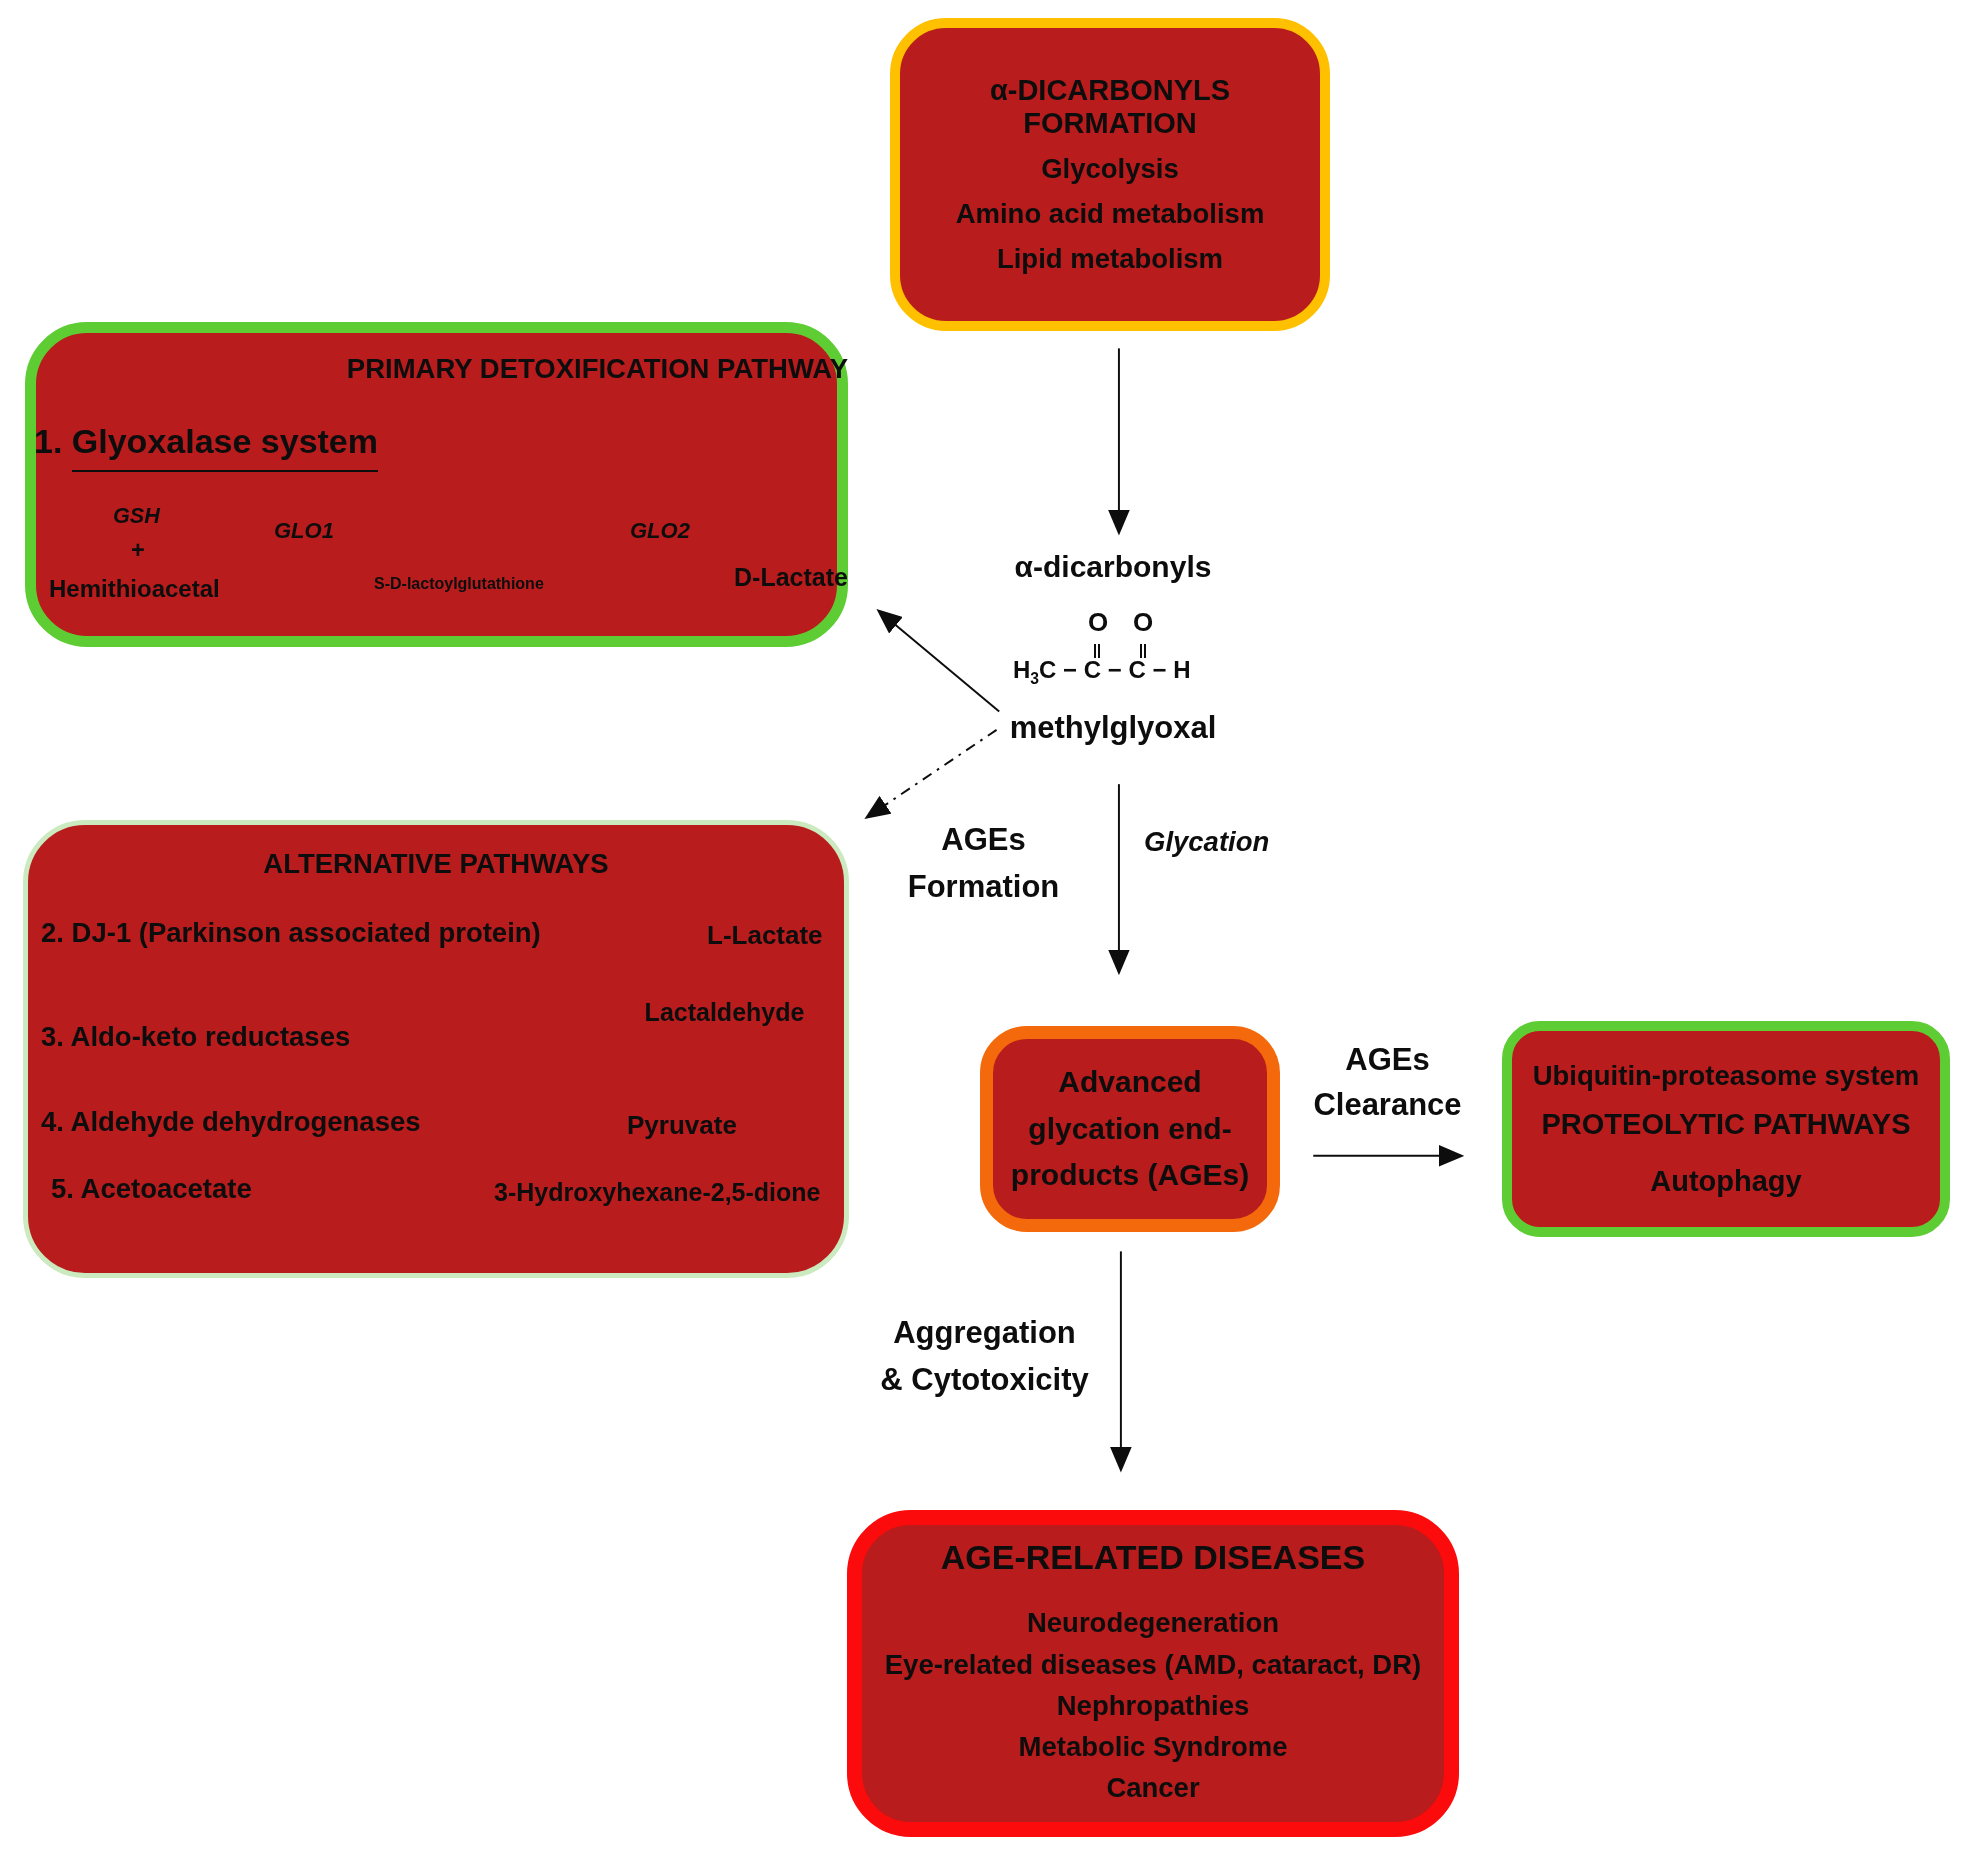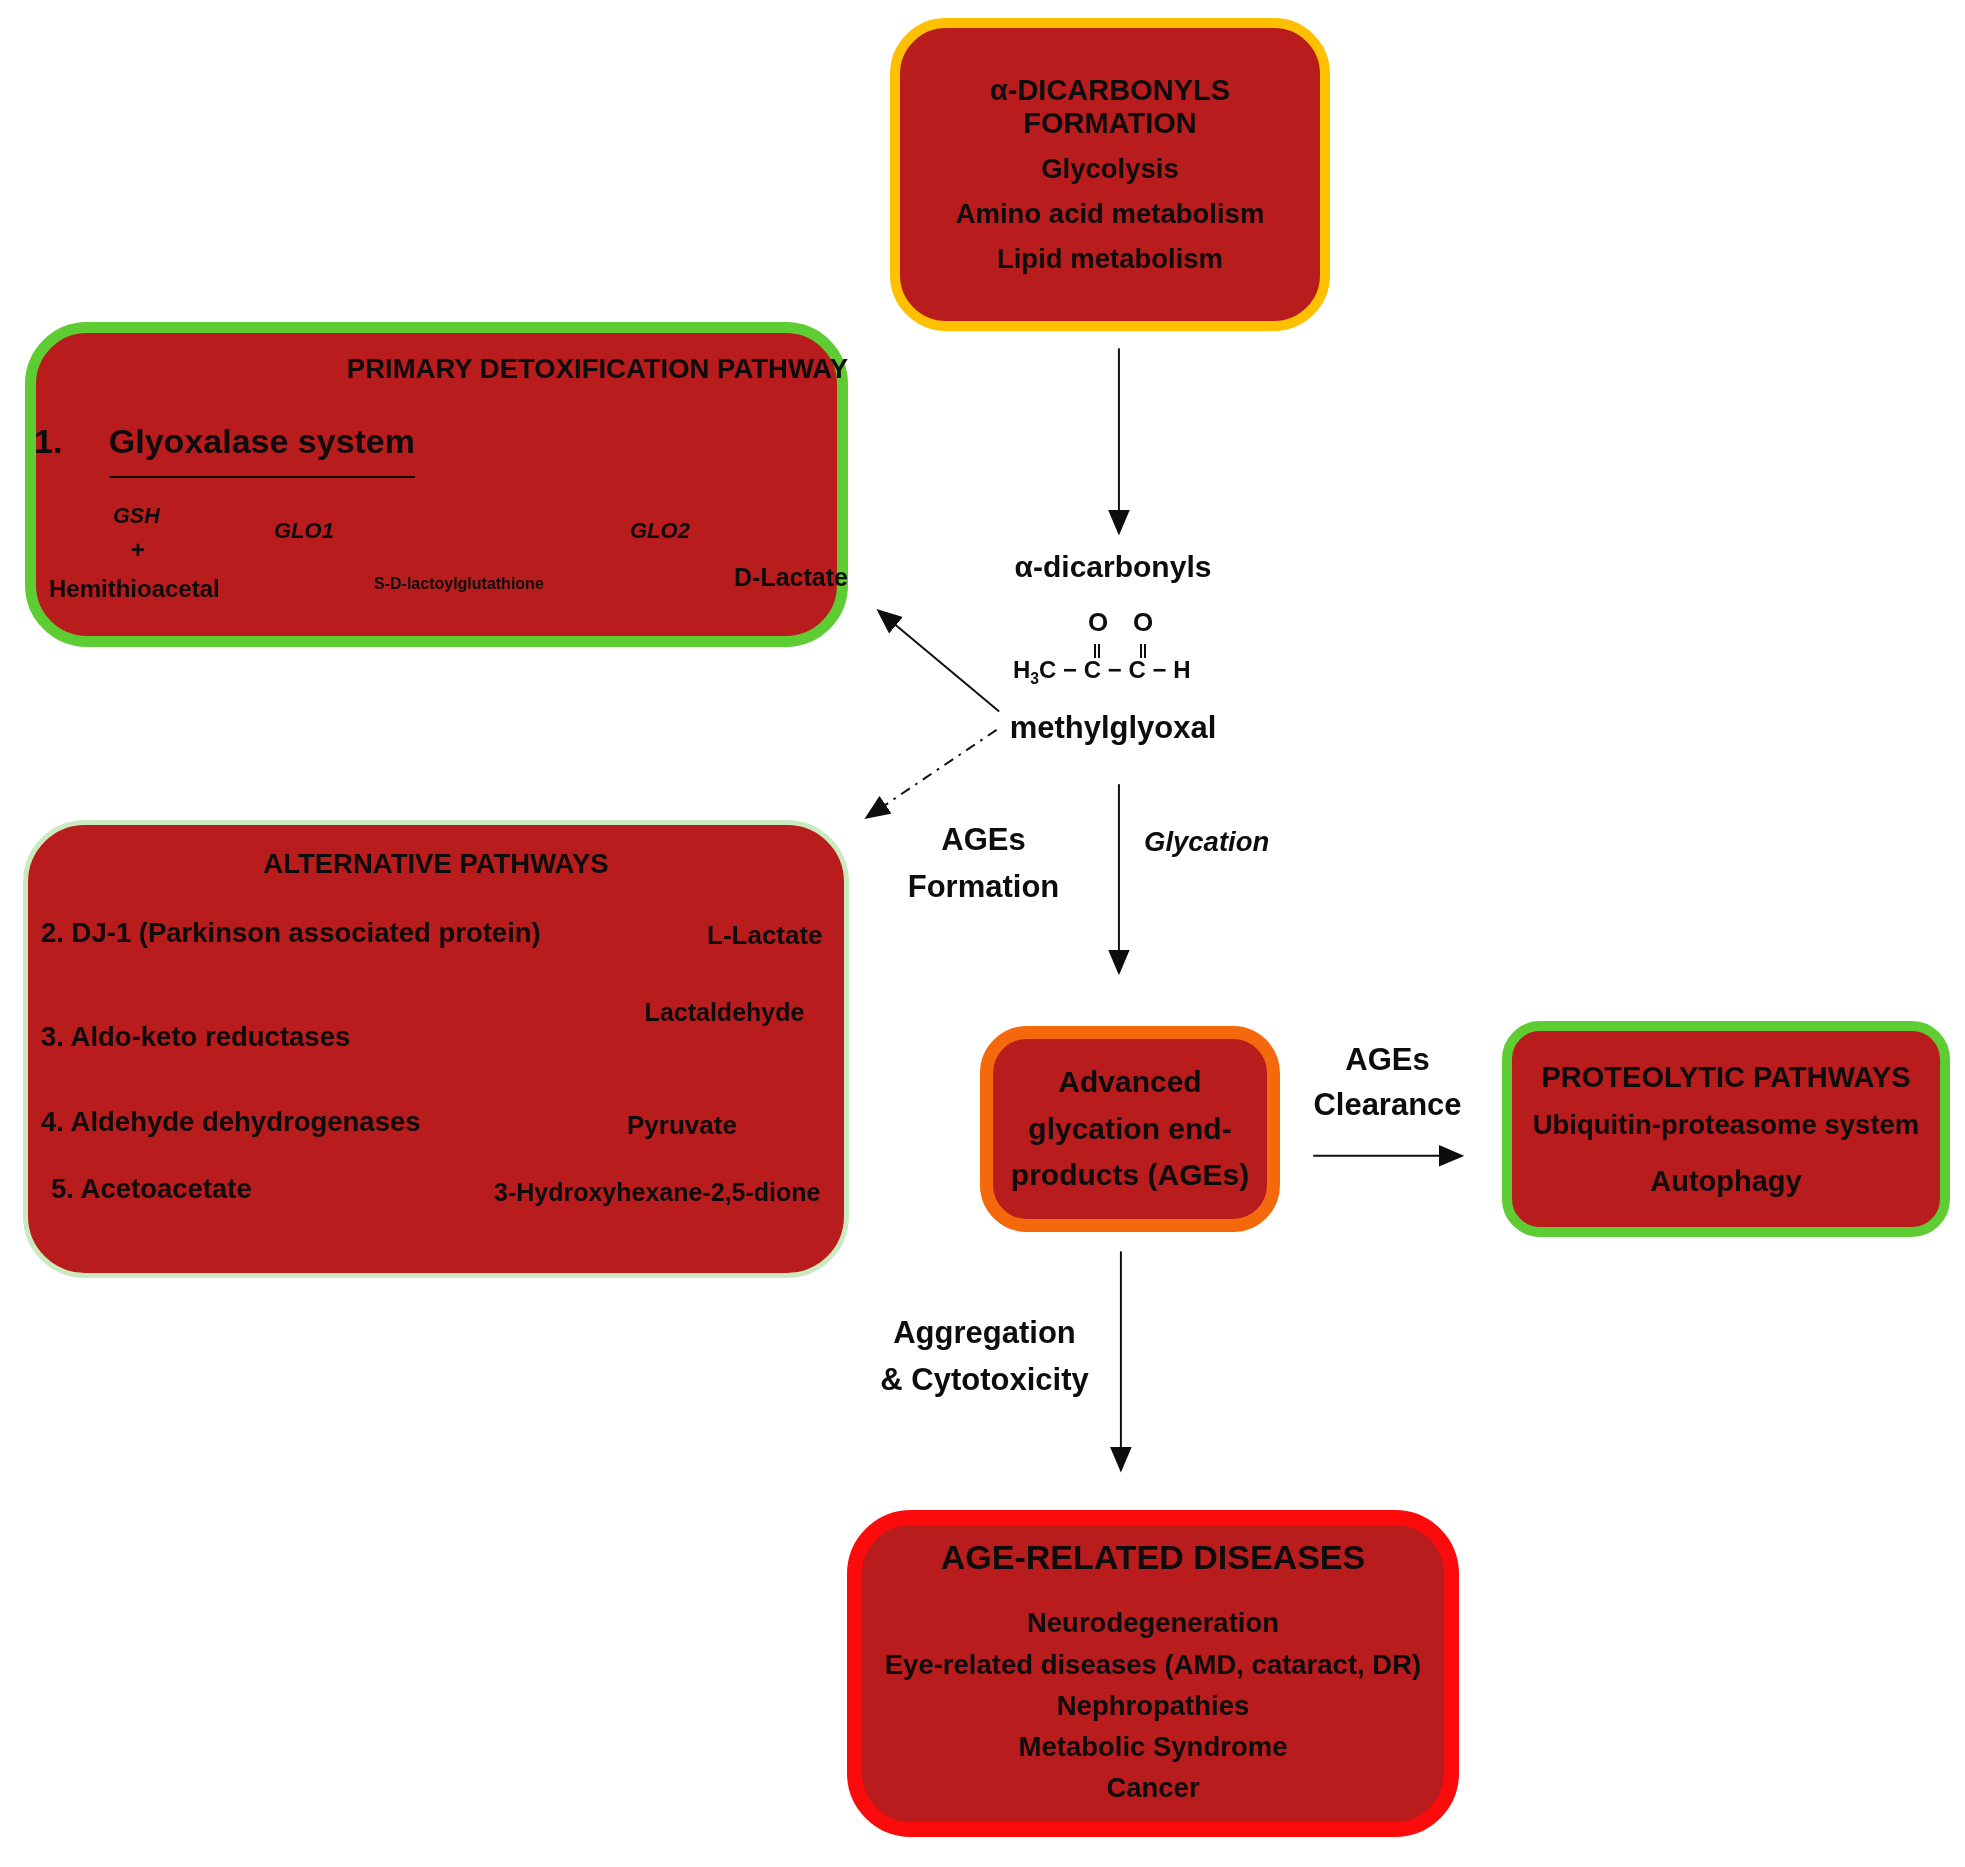--- a/index.html
+++ b/index.html
@@ -24,21 +24,21 @@
   .bold{font-weight:700;}
   .abs{position:absolute;}
   svg.arrows{position:absolute;left:0;top:0;pointer-events:none;}
   .bond{
     position:absolute;
     width:5.9px;height:13.7px;
     border-left:2.6px solid #0d0d0d;
     border-right:2.6px solid #0d0d0d;
     box-sizing:border-box;
   }
-  .underline{border-bottom:2.6px solid #0d0d0d;padding-bottom:16px;margin-left:37px;}
+  .underline{border-bottom:2.6px solid #0d0d0d;padding-bottom:10px;}
   .ital{font-style:italic;}
 </style>
 </head>
 <body>
 
 <div id="canvas">
 
   <svg class="arrows" width="1965" height="1868" viewBox="0 0 3003 2854">
     <defs>
       <marker id="ah" markerWidth="13" markerHeight="11" refX="11" refY="5.5" orient="auto">
@@ -126,22 +126,22 @@
     <div class="bold">glycation end-</div>
     <div class="bold">products (AGEs)</div>
   </div>
 
   <div class="abs bold" style="left:1281px;top:1038px;width:213px;text-align:center;font-size:31px;line-height:1.45;">
     <div>AGEs</div>
     <div>Clearance</div>
   </div>
 
   <div class="box" style="left: 1502px; top: 1021px; width: 448px; height: 216px; border: 10.5px solid rgb(94, 205, 52); border-radius: 38px; line-height: 1.6; gap: 2.6px;">
+    <div class="bold" style="font-size:27.5px;">Ubiquitin-proteasome system</div>
     <div class="bold" style="font-size:29px;">PROTEOLYTIC PATHWAYS</div>
-    <div class="bold" style="font-size:27.5px;">Ubiquitin-proteasome system</div>
     <div class="bold" style="font-size:29px;margin-top:8px;">Autophagy</div>
   </div>
 
   <div class="abs bold" style="left:862px;top:1310px;width:245px;text-align:center;font-size:31px;line-height:1.5;">
     <div>Aggregation</div>
     <div>&amp; Cytotoxicity</div>
   </div>
 
   <div class="box" style="left: 847px; top: 1510px; width: 612px; height: 327px; border: 15.7px solid rgb(251, 11, 11); border-radius: 64px;">
     <div class="bold" style="font-size:34px;margin-bottom:25px;">AGE-RELATED DISEASES</div>

